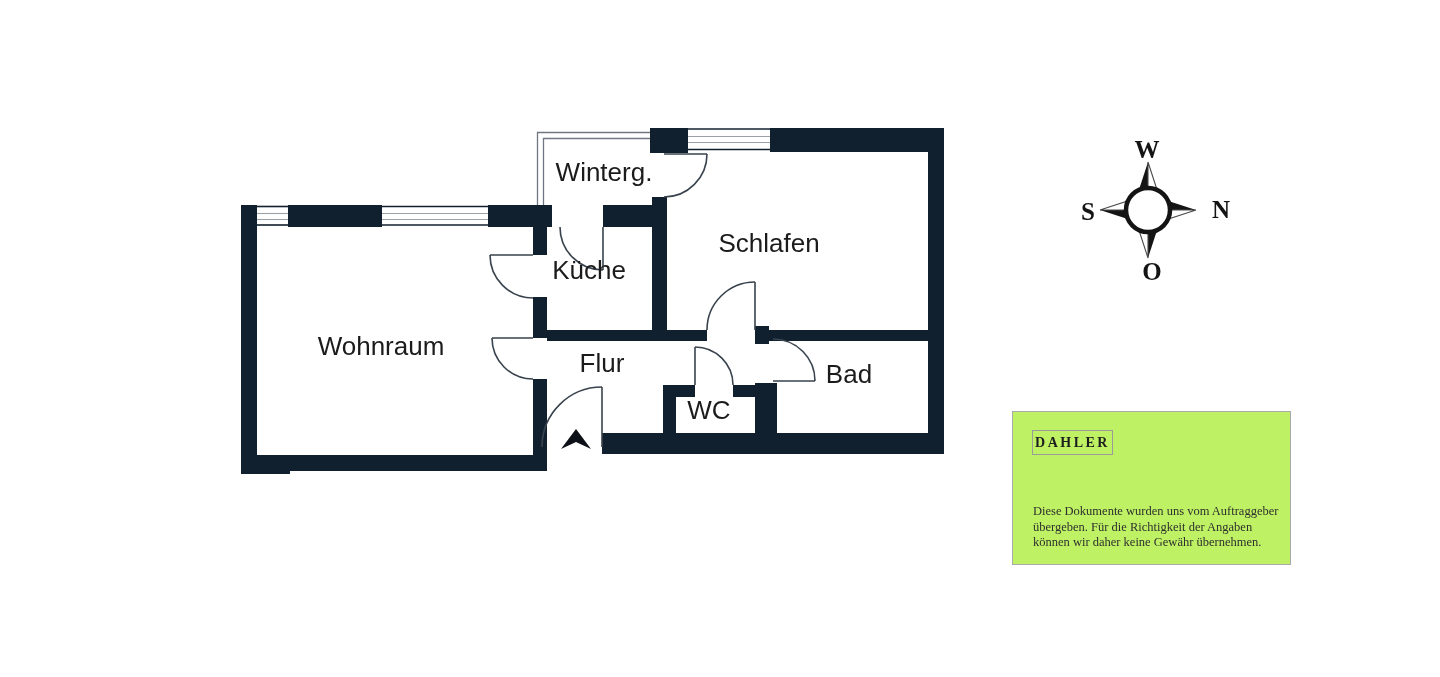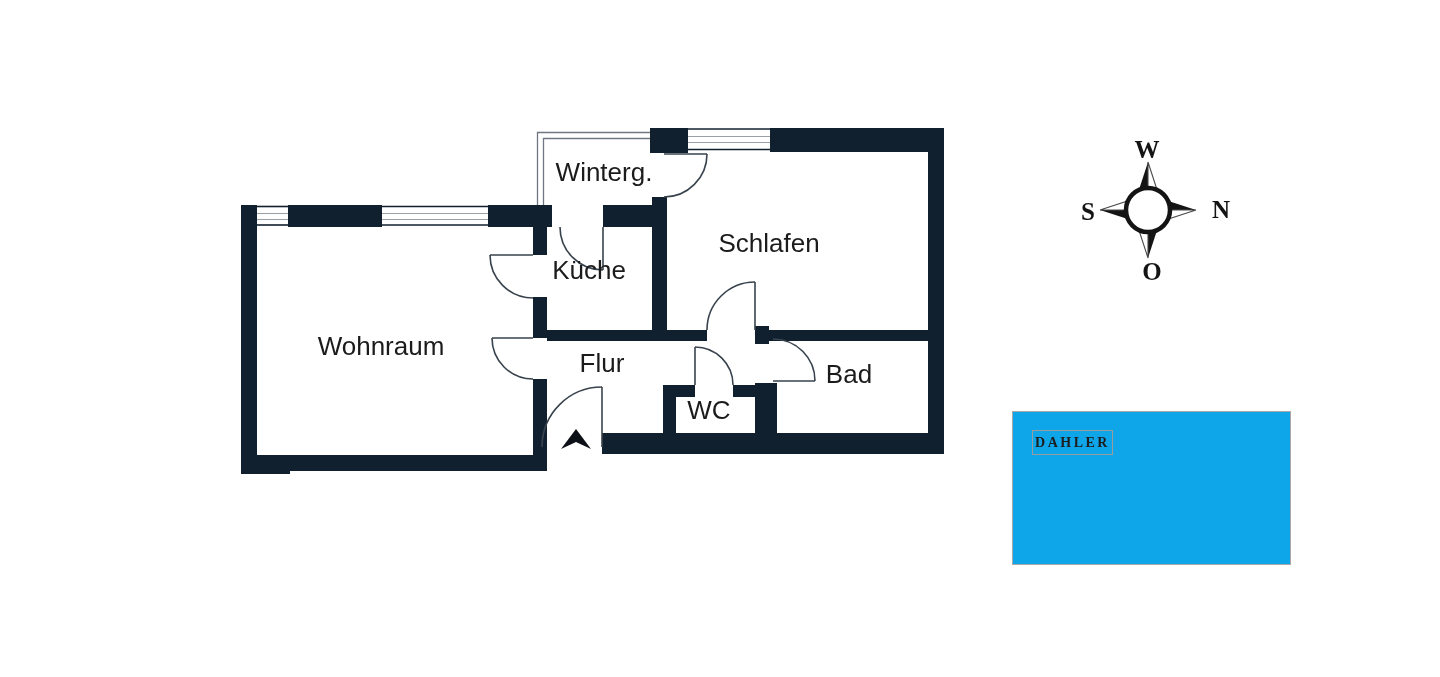--- a/index.html
+++ b/index.html
@@ -12,21 +12,21 @@
   .glaze{stroke:#6f7882;stroke-width:1.3;fill:none;}
   .door{stroke:#39434d;stroke-width:1.6;fill:none;}
   .room-label{font-family:"Liberation Sans",sans-serif;font-size:26px;fill:#1b1b1b;text-anchor:middle;}
   .compass-letter{font-family:"Liberation Serif",serif;font-size:25px;font-weight:700;fill:#141414;text-anchor:middle;}
   .needle-dark{fill:#141414;}
   .needle-light{fill:#ffffff;stroke:#4a4a4a;stroke-width:1.1;}
   .compass-hub{fill:#ffffff;stroke:#141414;stroke-width:4.5;}
   .entry-arrow{fill:#0d1117;}
 
   .brand-panel{position:absolute;left:1012px;top:411px;width:277px;height:152px;
-               border:1px solid #a9a9a9;background:#0ea5e9;}
+               border:1px solid #a9a9a9;background:#bef264;}
   .brand-logo{position:absolute;left:19px;top:18px;width:79px;height:23px;
               border:1px solid #9b9b9b;display:flex;align-items:center;justify-content:center;
               font-family:"Liberation Serif",serif;font-size:14px;font-weight:600;
               letter-spacing:2.5px;color:#1d1d1d;}
   .brand-disclaimer{position:absolute;left:20px;top:92px;
                     font-family:"Liberation Serif",serif;font-size:12.5px;line-height:15.5px;
                     color:#2e2e2e;white-space:nowrap;}
 </style>
 </head>
 <body>
@@ -144,13 +144,18 @@
     <circle class="compass-hub" cx="1148" cy="210" r="22"></circle>
     <text class="compass-letter" x="1147" y="158">W</text>
     <text class="compass-letter" x="1221" y="218">N</text>
     <text class="compass-letter" x="1152" y="280">O</text>
     <text class="compass-letter" x="1088" y="220">S</text>
   </g>
 </svg>
 
 <div class="brand-panel">
   <div class="brand-logo">DAHLER</div>
+  <div class="brand-disclaimer">
+    <div>Diese Dokumente wurden uns vom Auftraggeber</div>
+    <div>übergeben. Für die Richtigkeit der Angaben</div>
+    <div>können wir daher keine Gewähr übernehmen.</div>
+  </div>
 </div>
 
 </body></html>

